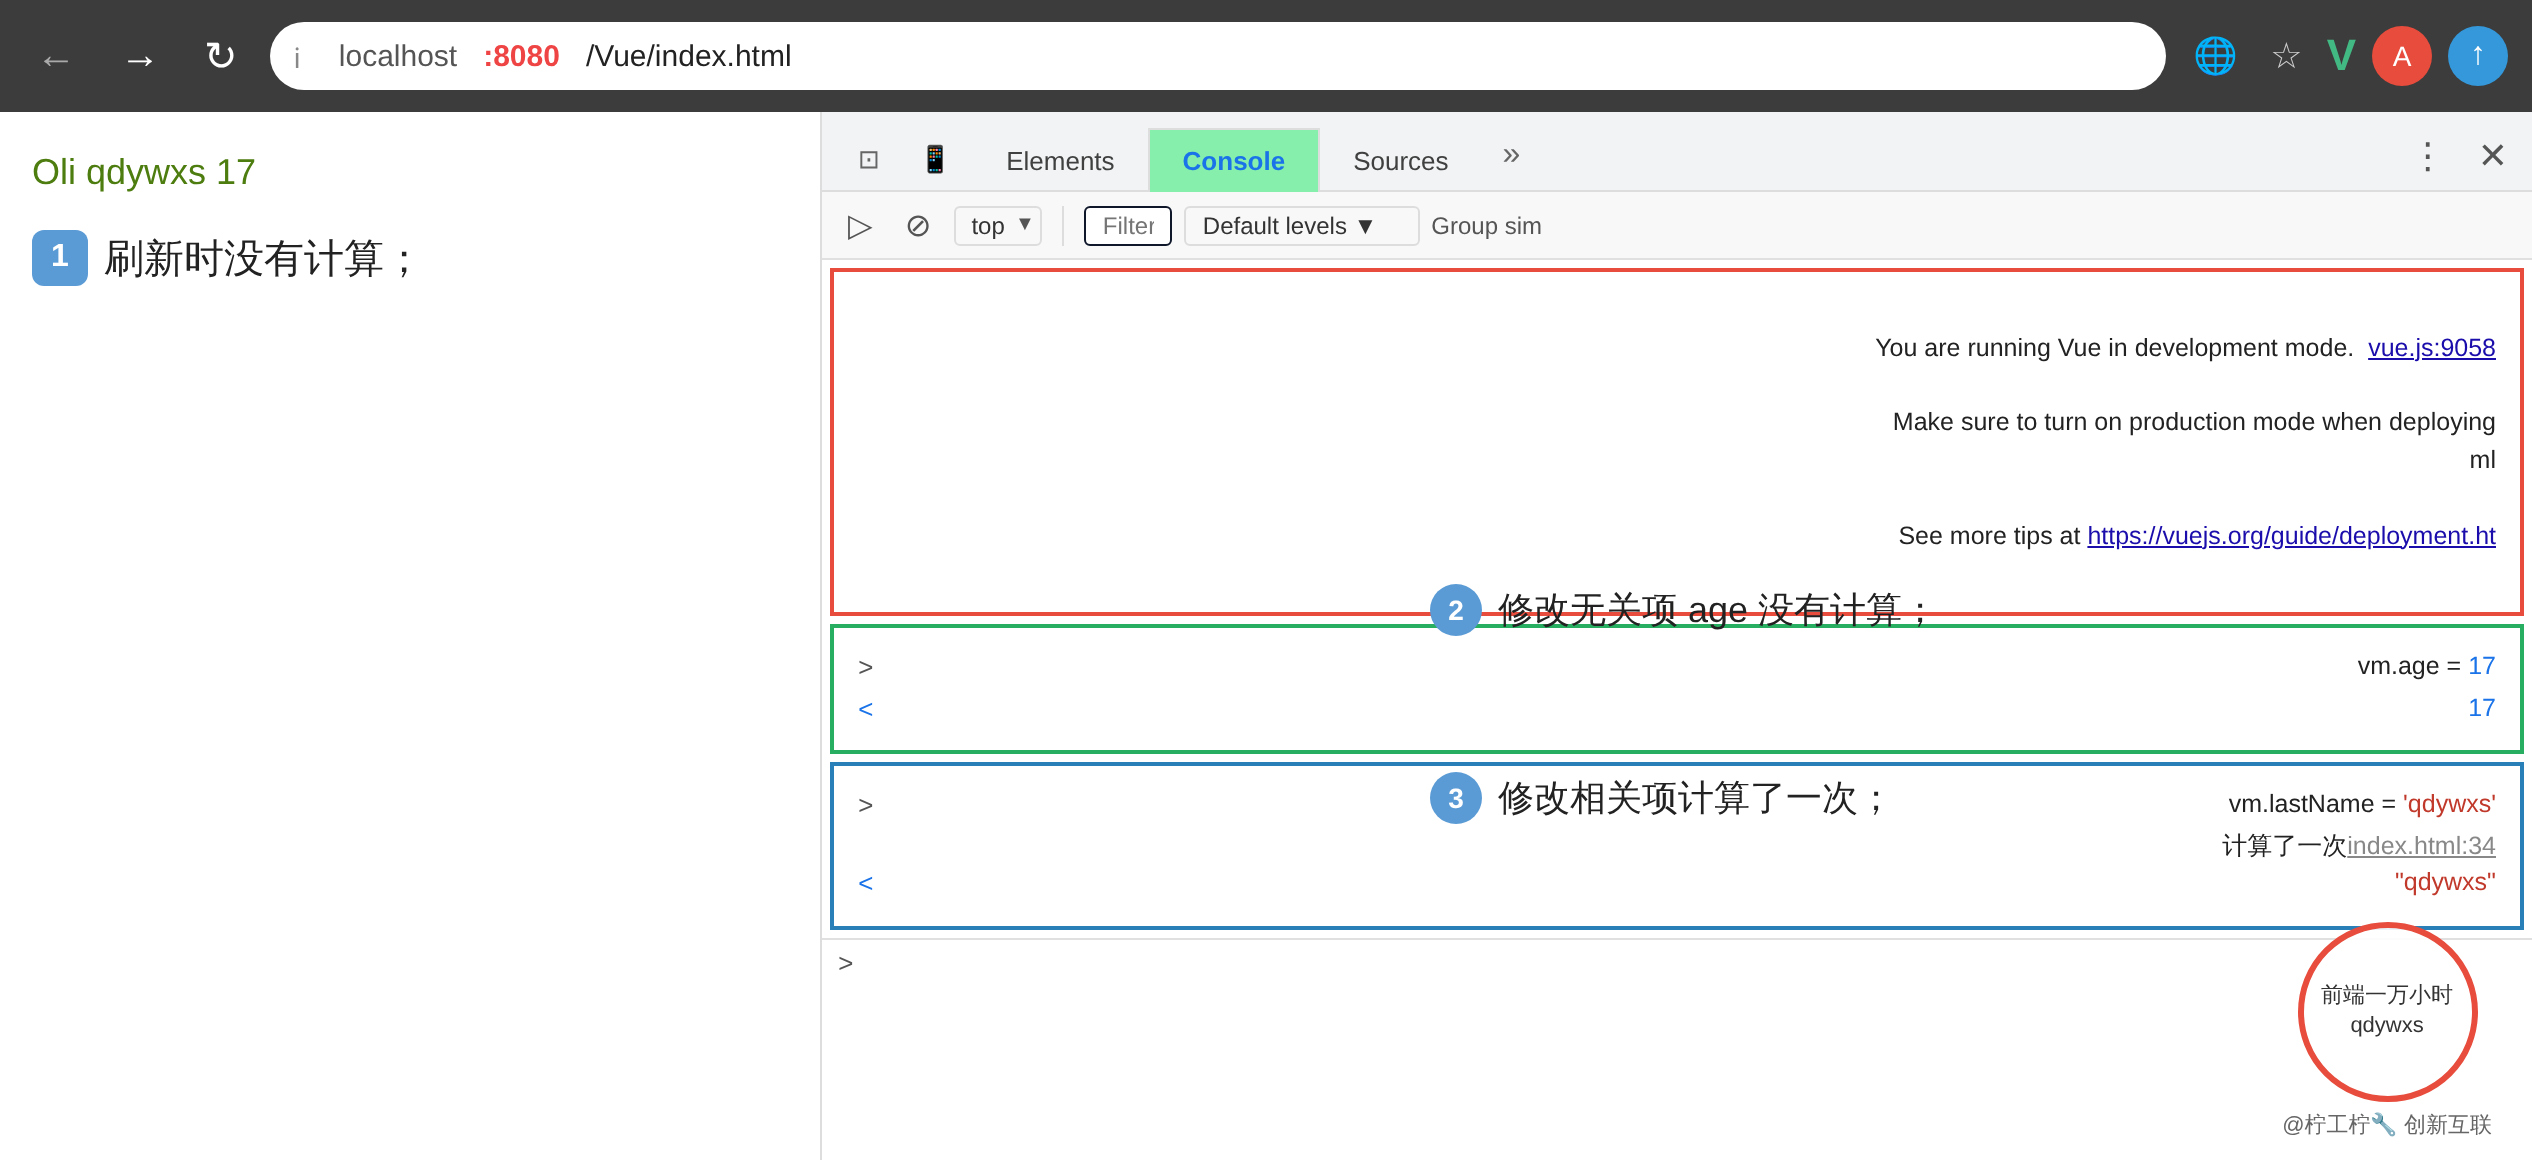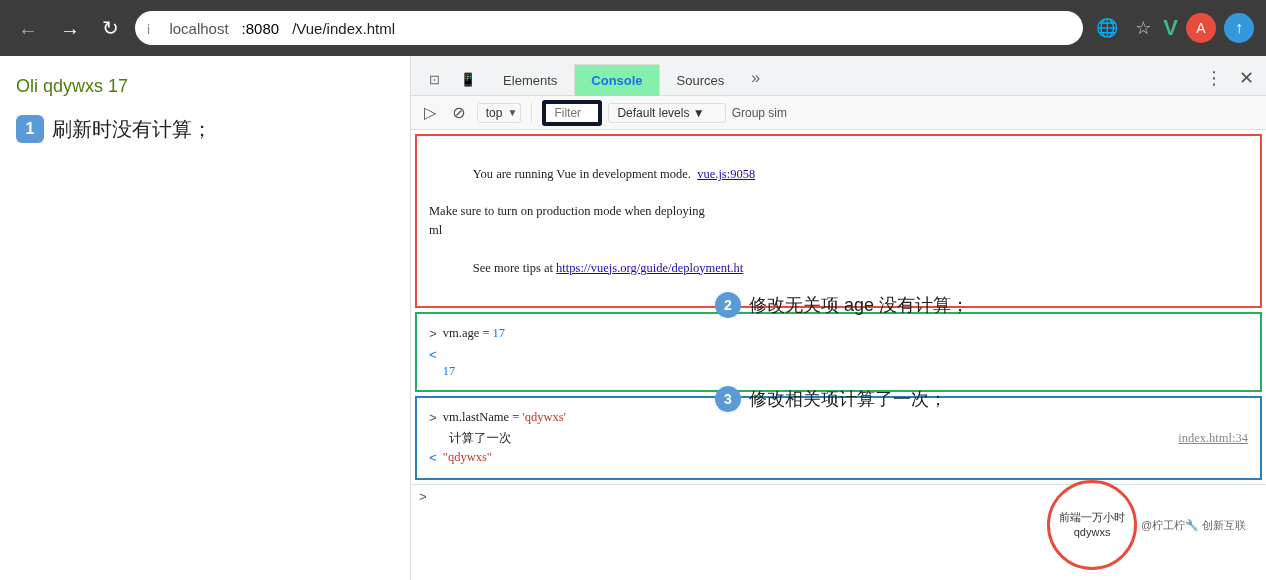--- a/index.html
+++ b/index.html
@@ -242,25 +242,25 @@
     }
     .select-arrow {
       position: absolute;
       right: 4px;
       font-size: 10px;
       color: #555;
       pointer-events: none;
     }
     .filter-input {
       background: #fff;
-      border: 4px solid #0f172a;
+      border: 1px solid #0f172a;
       border-radius: 3px;
       padding: 2px 8px;
       font-size: 12px;
-      width: 60px;
+      width: 44px;
       color: #333;
     }
     .default-levels {
       background: #f8f8f8;
       border: 1px solid #ddd;
       border-radius: 3px;
       padding: 2px 20px 2px 8px;
       font-size: 12px;
       color: #333;
       cursor: pointer;
@@ -308,32 +308,33 @@
     }
     .console-arrow {
       color: #555;
       font-size: 13px;
       flex-shrink: 0;
       margin-top: 1px;
     }
     .console-arrow.blue { color: #1a73e8; }
     .console-text {
       color: #222;
-      font-family: Liberation Serif, serif;
+      font-family: Liberation Sans, sans-serif;
       font-size: 12.5px;
       white-space: pre-wrap;
       flex: 1;
+      text-align: right;
     }
     .console-link {
       color: #1a0dab;
       text-decoration: underline;
       cursor: pointer;
     }
     .string-text { color: #c0392b; }
-    .number-text { color: #1a73e8; margin-top: 17px; }
+    .number-text { color: #1a73e8; }
 
     
     .devtools-wrapper {
       flex: 1;
       position: relative;
       display: flex;
       flex-direction: column;
       overflow: hidden;
     }
 
@@ -373,21 +374,21 @@
       gap: 4px;
       border-top: 1px solid #e0e0e0;
     }
 
     
     .watermark {
       position: absolute;
       bottom: 10px;
       right: 20px;
       display: flex;
-      flex-direction: row;
+      flex-direction: column;
       align-items: center;
       gap: 4px;
     }
     .watermark-circle {
       width: 90px;
       height: 90px;
       border-radius: 50%;
       border: 3px solid #e74c3c;
       background: rgba(255,255,255,0.9);
       display: flex;
@@ -407,21 +408,21 @@
 </head>
 <body>
 
 <div class="browser-topbar">
   <button class="nav-btn">←</button>
   <button class="nav-btn active">→</button>
   <button class="nav-btn active">↻</button>
   <div class="address-bar">
     <span class="info-icon">ℹ</span>
     <span class="address-url">
-      <span>localhost</span><span style="color:#000000;">:8080</span><span style="color:#222;">/Vue/index.html</span>
+      <span>localhost</span><span style="color:#ef4444;font-weight:bold;">:8080</span><span style="color:#222;">/Vue/index.html</span>
     </span>
   </div>
   <div class="toolbar-right">
     <button class="icon-btn">🌐</button>
     <button class="icon-btn">☆</button>
     <span class="vue-logo">V</span>
     <div class="avatar">A</div>
     <div class="upload-btn">↑</div>
   </div>
 </div>

